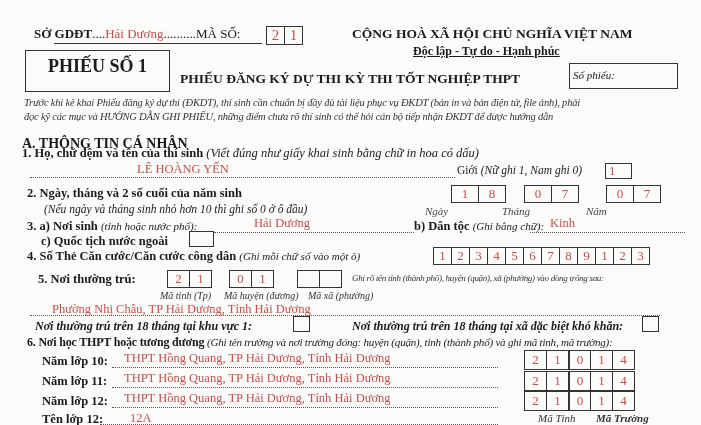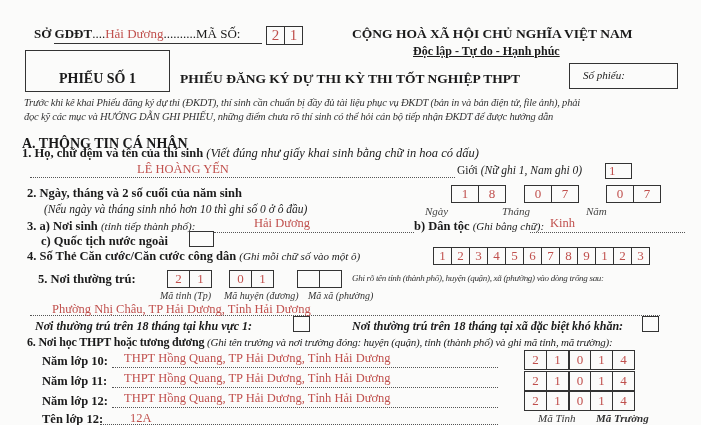--- a/index.html
+++ b/index.html
@@ -22,29 +22,29 @@
 <div class="abs b" style="left:34px;top:26px;font-size:13px;">
   <span>SỞ GDĐT</span><span style="font-weight:normal">....</span><span class="red" style="font-weight:normal">Hải Dương</span><span style="font-weight:normal">..........</span><span style="font-weight:normal">MÃ SỐ:</span>
 </div>
 <div class="abs" style="left:54px;top:43px;width:208px;border-top:1px solid #333;"></div>
 <div class="cells" style="left:266px;top:26px;">
   <div class="cell" style="width:19px;height:19px;font-size:15px;">2</div>
   <div class="cell" style="width:19px;height:19px;font-size:15px;">1</div>
 </div>
 
 <div class="box" style="left:25px;top:50px;width:145px;height:42px;border-width:1.5px;text-align:center;">
-  <div class="b" style="font-size:14px;margin-top:20px;font-family:Liberation Serif, serif;">PHIẾU SỐ 1</div>
+  <div class="b" style="font-size:18px;margin-top:5px;font-family:Liberation Serif, serif;">PHIẾU SỐ 1</div>
 </div>
 
 <div class="abs b" style="left:352px;top:26px;font-size:13.5px;">CỘNG HOÀ XÃ HỘI CHỦ NGHĨA VIỆT NAM</div>
 <div class="abs b" style="left:413px;top:44px;font-size:12px;text-decoration:underline;">Độc lập - Tự do - Hạnh phúc</div>
 
 <div class="abs b" style="left:180px;top:71px;font-size:13.5px;">PHIẾU ĐĂNG KÝ DỰ THI KỲ THI TỐT NGHIỆP THPT</div>
 <div class="box" style="left:569px;top:63px;width:109px;height:26px;">
-  <span class="i" style="font-size:11px;position:absolute;left:3px;top:5px;margin-left:10px;">Số phiếu:</span>
+  <span class="i" style="font-size:11px;position:absolute;left:3px;top:5px;">Số phiếu:</span>
 </div>
 
 <div class="abs i" style="left:24px;top:97px;font-size:10.5px;color:#333;letter-spacing:-0.2px;">Trước khi kê khai Phiếu đăng ký dự thi (ĐKDT), thí sinh cần chuẩn bị đầy đủ tài liệu phục vụ ĐKDT (bản in và bản điện tử, file ảnh), phải</div>
 <div class="abs i" style="left:24px;top:111px;font-size:10.5px;color:#333;letter-spacing:-0.2px;">đọc kỹ các mục và HƯỚNG DẪN GHI PHIẾU, những điểm chưa rõ thí sinh có thể hỏi cán bộ tiếp nhận ĐKDT để được hướng dẫn</div>
 
 <div class="abs b" style="left:22px;top:136px;font-size:14px;">A. THÔNG TIN CÁ NHÂN</div>
 
 <div class="abs" style="left:22px;top:146px;font-size:12.5px;">
   <span class="b">1. Họ, chữ đệm và tên của thí sinh</span>
   <span class="i">(Viết đúng như giấy khai sinh bằng chữ in hoa có dấu)</span>
@@ -74,21 +74,21 @@
 <div class="cells" style="left:606px;top:185px;">
   <div class="cell" style="width:28px;height:18px;">0</div>
   <div class="cell" style="width:28px;height:18px;">7</div>
 </div>
 <div class="abs i" style="left:425px;top:205px;font-size:11px;color:#444;">Ngày</div>
 <div class="abs i" style="left:502px;top:205px;font-size:11px;color:#444;">Tháng</div>
 <div class="abs i" style="left:586px;top:205px;font-size:11px;color:#444;">Năm</div>
 
 <div class="abs" style="left:27px;top:219px;font-size:12.5px;">
   <span class="b">3. a) Nơi sinh</span>
-  <span class="i" style="font-size:11px;">(tỉnh tiếp thành phố):</span>
+  <span class="i" style="font-size:11px;">(tỉnh hoặc nước phố):</span>
 </div>
 <div class="dots" style="left:214px;top:218px;width:200px;height:15px;">
   <span class="abs red" style="left:40px;top:-2px;font-size:12.5px;">Hải Dương</span>
 </div>
 <div class="abs" style="left:414px;top:219px;font-size:12.5px;">
   <span class="b">b) Dân tộc</span>
   <span class="i" style="font-size:11px;">(Ghi bằng chữ):</span>
 </div>
 <div class="dots" style="left:530px;top:218px;width:155px;height:15px;">
   <span class="abs red" style="left:20px;top:-2px;font-size:12.5px;">Kinh</span>

